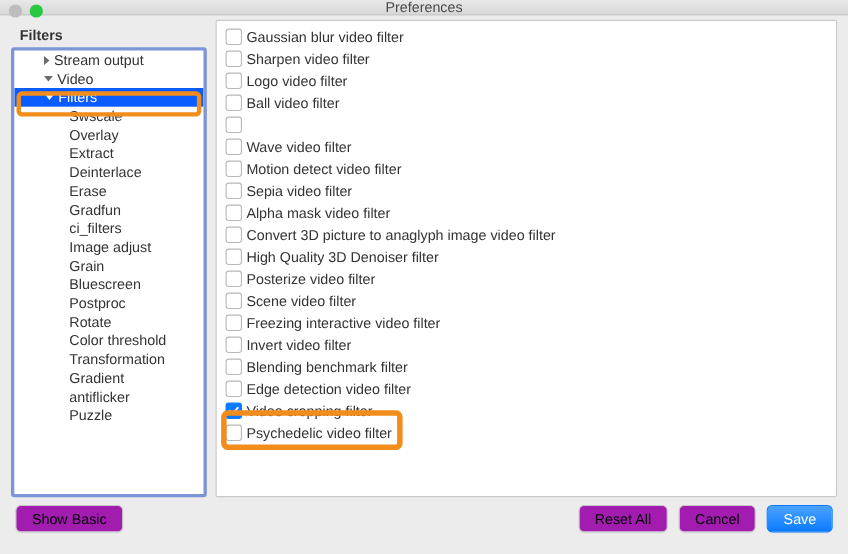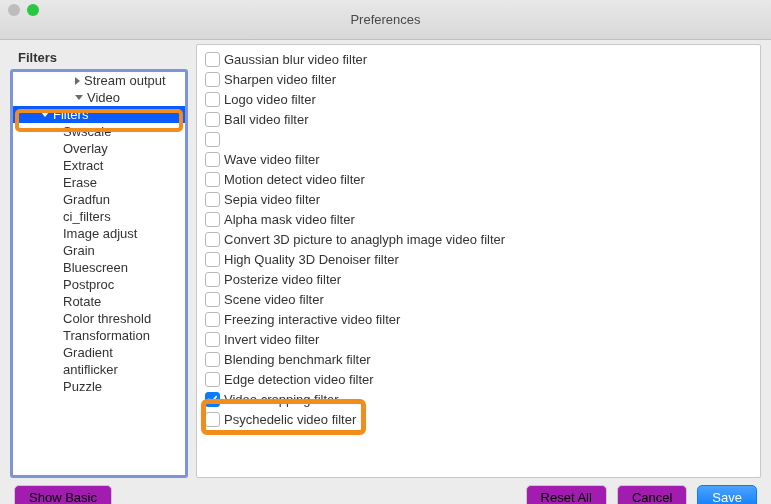--- a/index.html
+++ b/index.html
@@ -7,21 +7,21 @@
   font-family: -apple-system, "Helvetica Neue", Arial, sans-serif;
   font-size: 13px;
   color: #333;
   background: #ececec;
   width: 771px;
   height: 504px;
   overflow: hidden;
   position: relative;
 }
 .titlebar {
-  height: 40px;
+  height: 14px;
   background: linear-gradient(#e8e8e8, #d8d8d8);
   border-bottom: 1px solid #c0c0c0;
   position: relative;
   display: flex;
   align-items: center;
   justify-content: center;
 }
 .traffic { position: absolute; left: 8px; top: 4px; display: flex; gap: 7px; }
 .tl { width: 12px; height: 12px; border-radius: 50%; }
 .tl.red { background: #bdbdbd; }
@@ -38,21 +38,21 @@
   overflow-y: auto;
   position: relative;
 }
 .tree-row {
   display: flex;
   align-items: center;
   height: 17px;
   padding-left: 6px;
   cursor: default;
 }
-.tree-row.l1 { padding-left: 14px; margin-left: 48px; }
+.tree-row.l1 { padding-left: 27px; }
 .tree-row.l2 { padding-left: 28px; }
 .tree-row.l3 { padding-left: 50px; }
 .tree-row.selected { background: #0a5cff; color: #fff; }
 .caret { display: inline-block; width: 0; height: 0; margin-right: 4px; }
 .caret.right { border-top: 4px solid transparent; border-bottom: 4px solid transparent; border-left: 5px solid #6b6b6b; }
 .caret.down { border-left: 4px solid transparent; border-right: 4px solid transparent; border-top: 5px solid #6b6b6b; }
 .tree-row.selected .caret.down { border-top-color: #fff; }
 .filters-highlight { position: absolute; top: 37px; left: 2px; right: 2px; height: 23px; border: 4px solid #f28c1b; border-radius: 5px; pointer-events: none; z-index: 5; }
 .main-panel { flex: 1; background: #fff; border: 1px solid #c8c8c8; border-radius: 2px; overflow: hidden; position: relative; }
 .filter-list { height: 100%; overflow-y: auto; padding: 4px 0 4px 8px; }
@@ -117,20 +117,23 @@
         <div class="tree-row l3">
           <span>Swscale</span>
         </div>
         <div class="tree-row l3">
           <span>Overlay</span>
         </div>
         <div class="tree-row l3">
           <span>Extract</span>
         </div>
         <div class="tree-row l3">
+          <span>Deinterlace</span>
+        </div>
+        <div class="tree-row l3">
           <span>Erase</span>
         </div>
         <div class="tree-row l3">
           <span>Gradfun</span>
         </div>
         <div class="tree-row l3">
           <span>ci_filters</span>
         </div>
         <div class="tree-row l3">
           <span>Image adjust</span>

